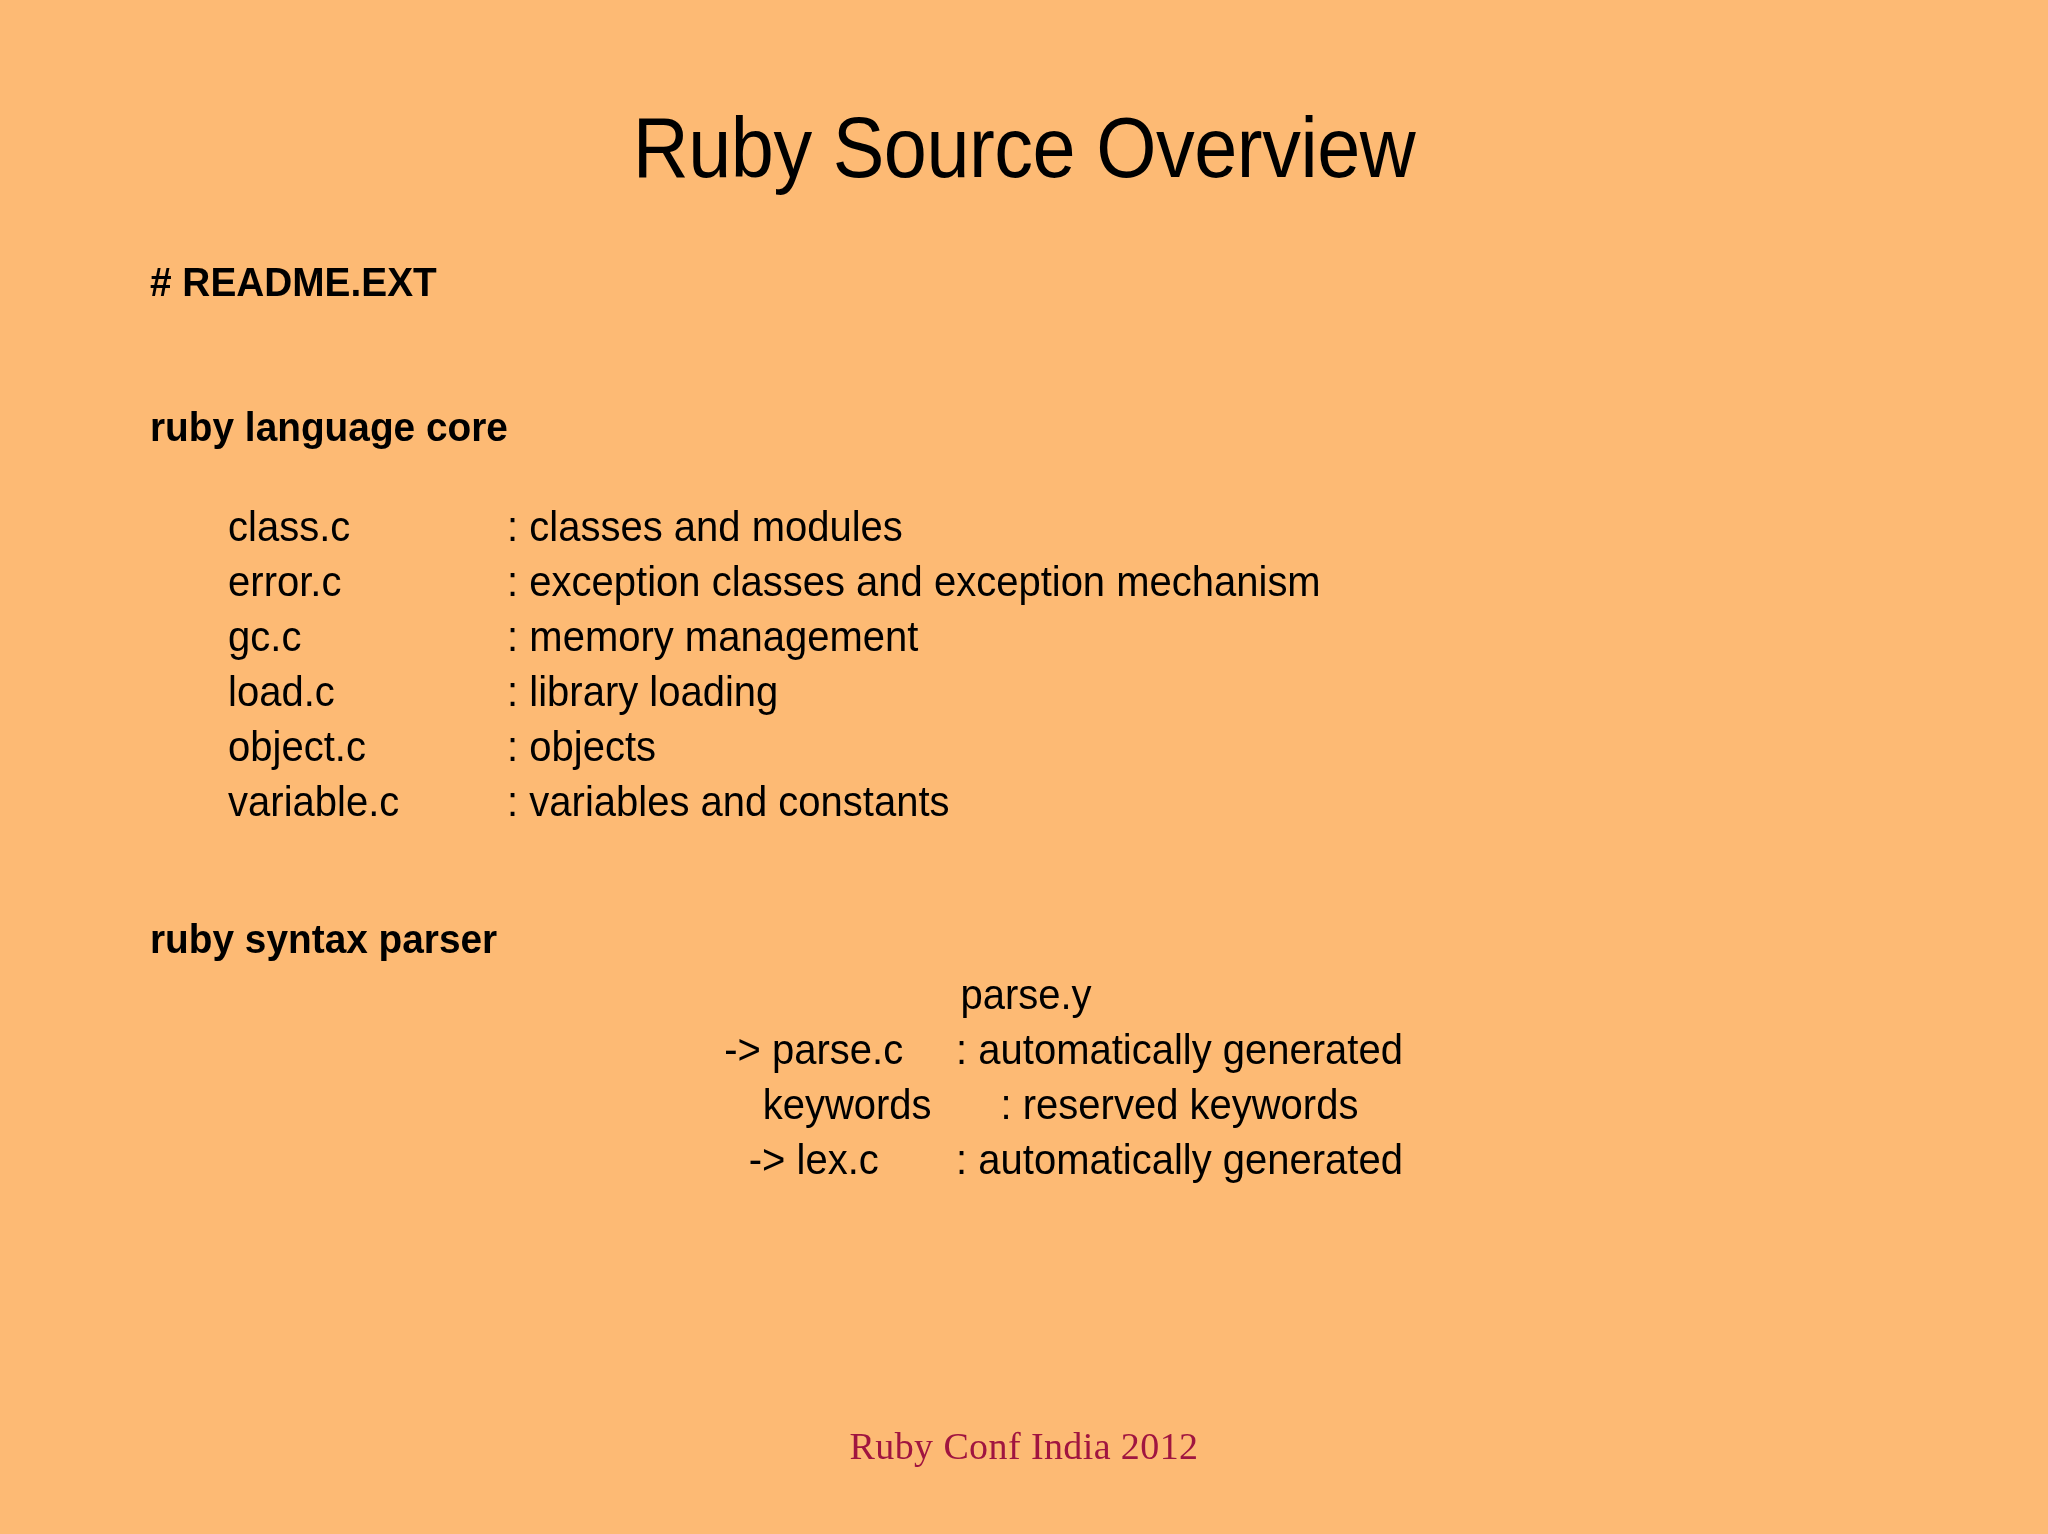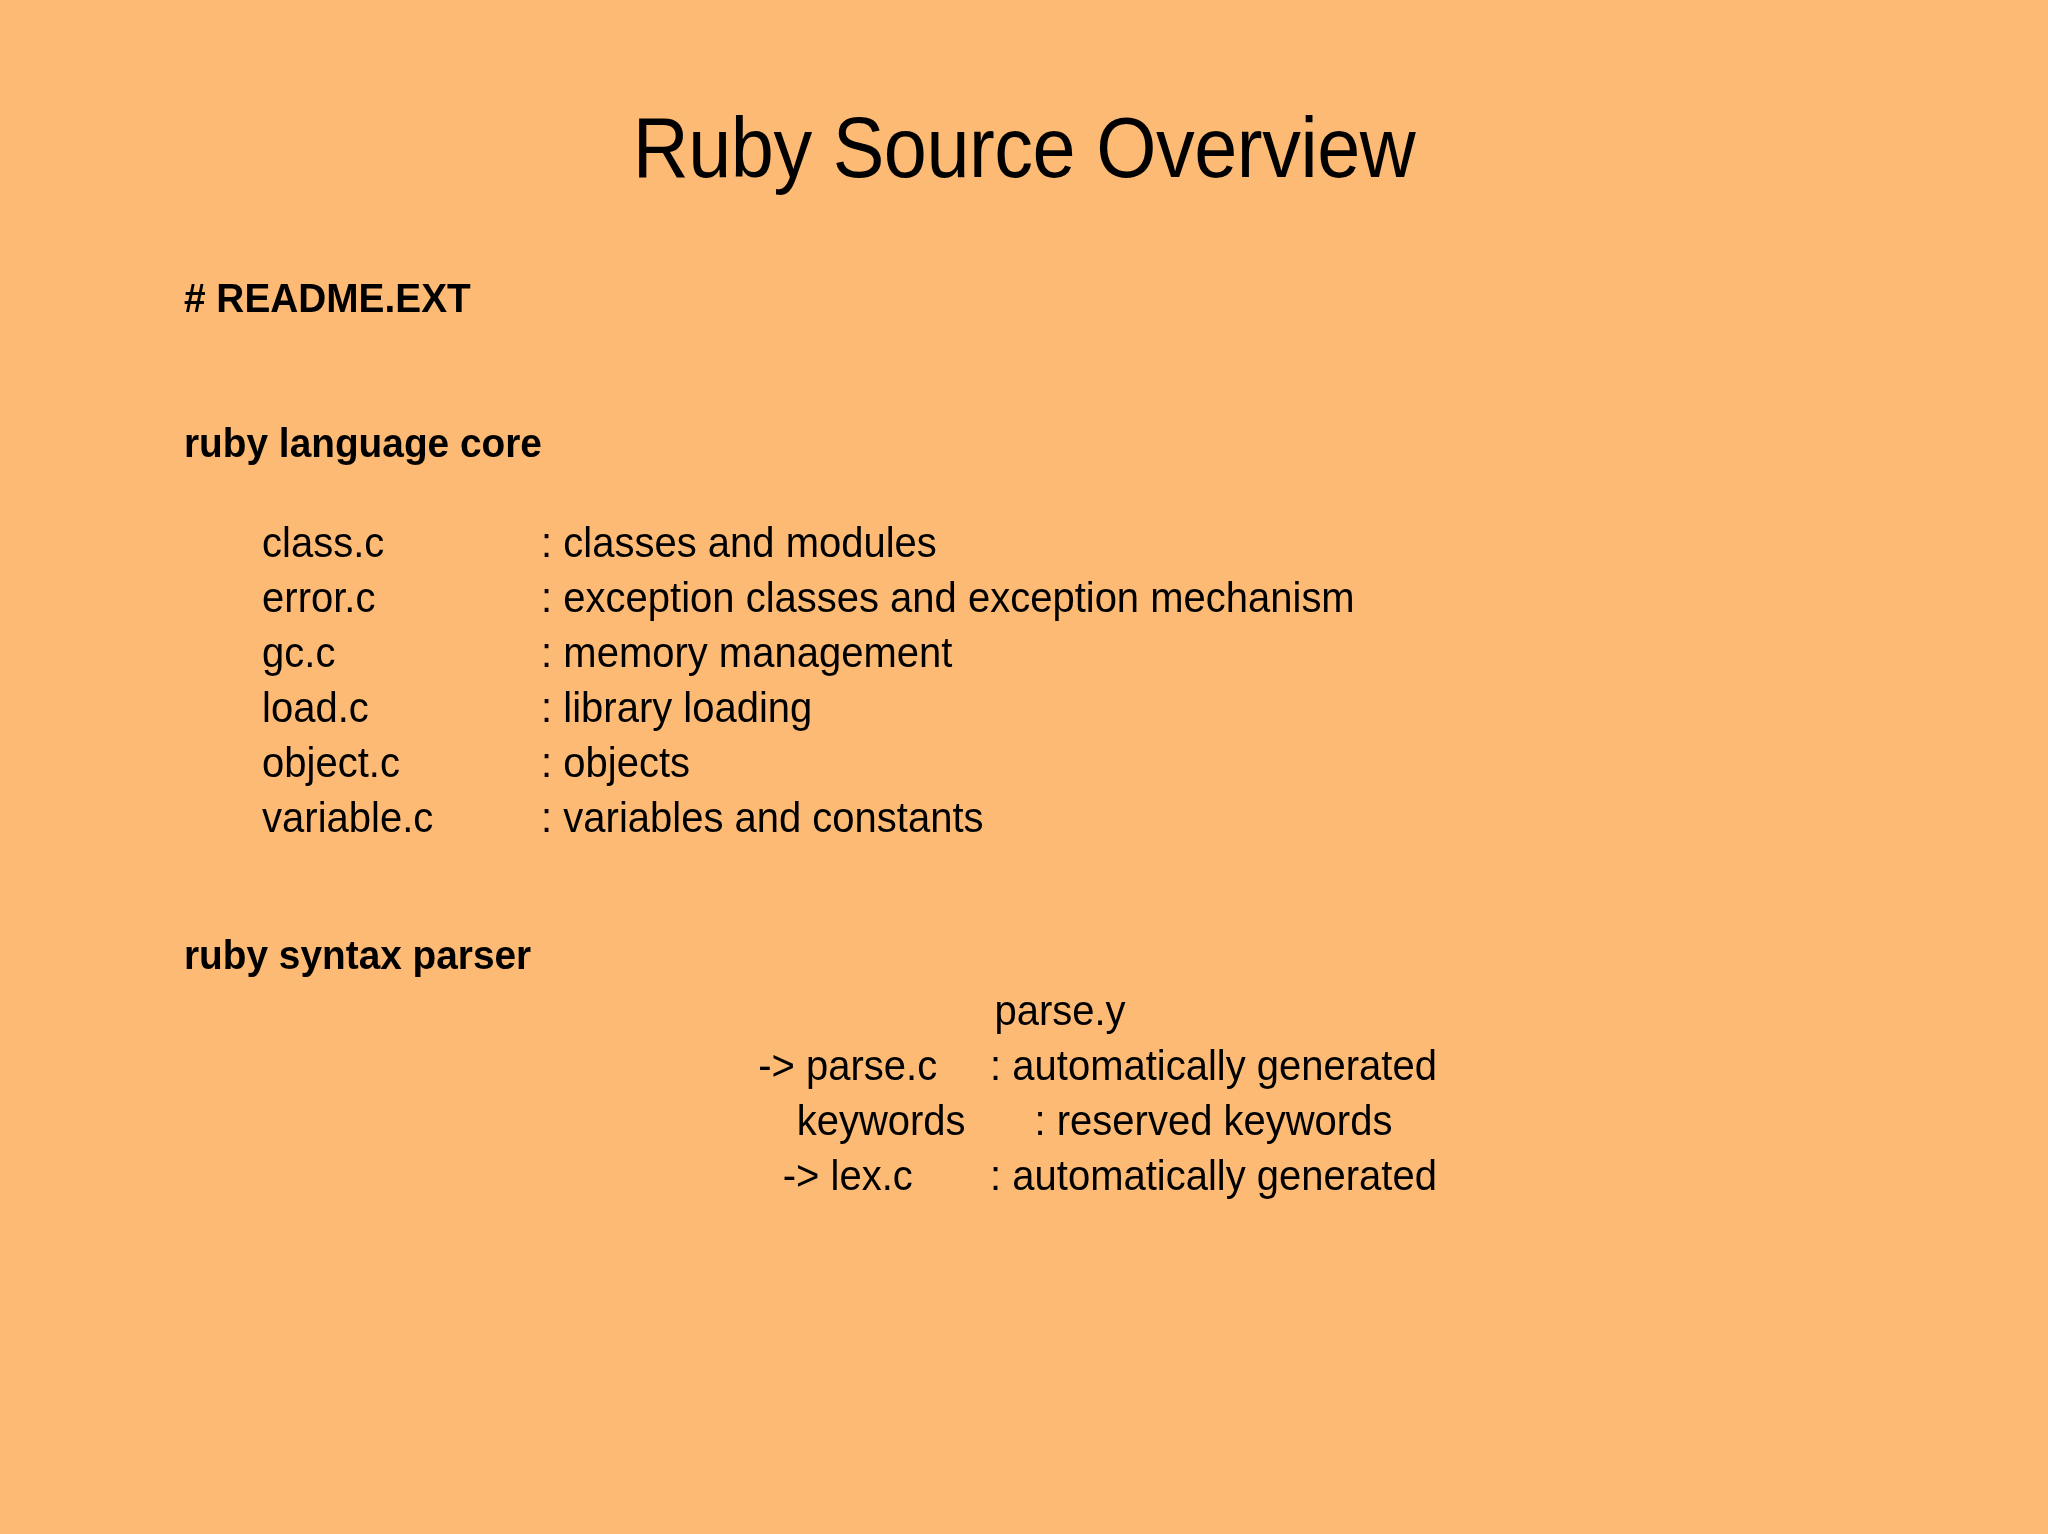--- a/index.html
+++ b/index.html
@@ -33,23 +33,22 @@
     line-height: 1.0;
     transform: scaleX(0.90);
     transform-origin: 50% 0;
     white-space: nowrap;
   }
 
   
   #body-block {
     position: absolute;
     left: 150px;
-    top: 278px;
+    top: 262px;
     width: 1800px;
-    margin-left: 34px;
   }
 
   .heading {
     font-family: "Liberation Sans", "DejaVu Sans", sans-serif;
     font-weight: bold;
     font-size: 40px;
     line-height: 1.0;
     color: #000;
     white-space: nowrap;
     transform: scaleX(0.97);
@@ -158,14 +157,15 @@
       <li class="file-row">
         <span class="file-name" style="white-space: pre;">keywords</span><span class="file-desc">: reserved keywords</span>
       </li>
       <li class="file-row">
         <span class="file-name" style="white-space: pre;">  -&gt; lex.c</span><span class="file-desc">: automatically generated</span>
       </li>
     </ul>
 
   </div>
 
+  <div id="slide-footer" style="color: rgb(160, 21, 64);">Ruby Conf India 2012</div>
 
 </div>
 
 </body></html>

